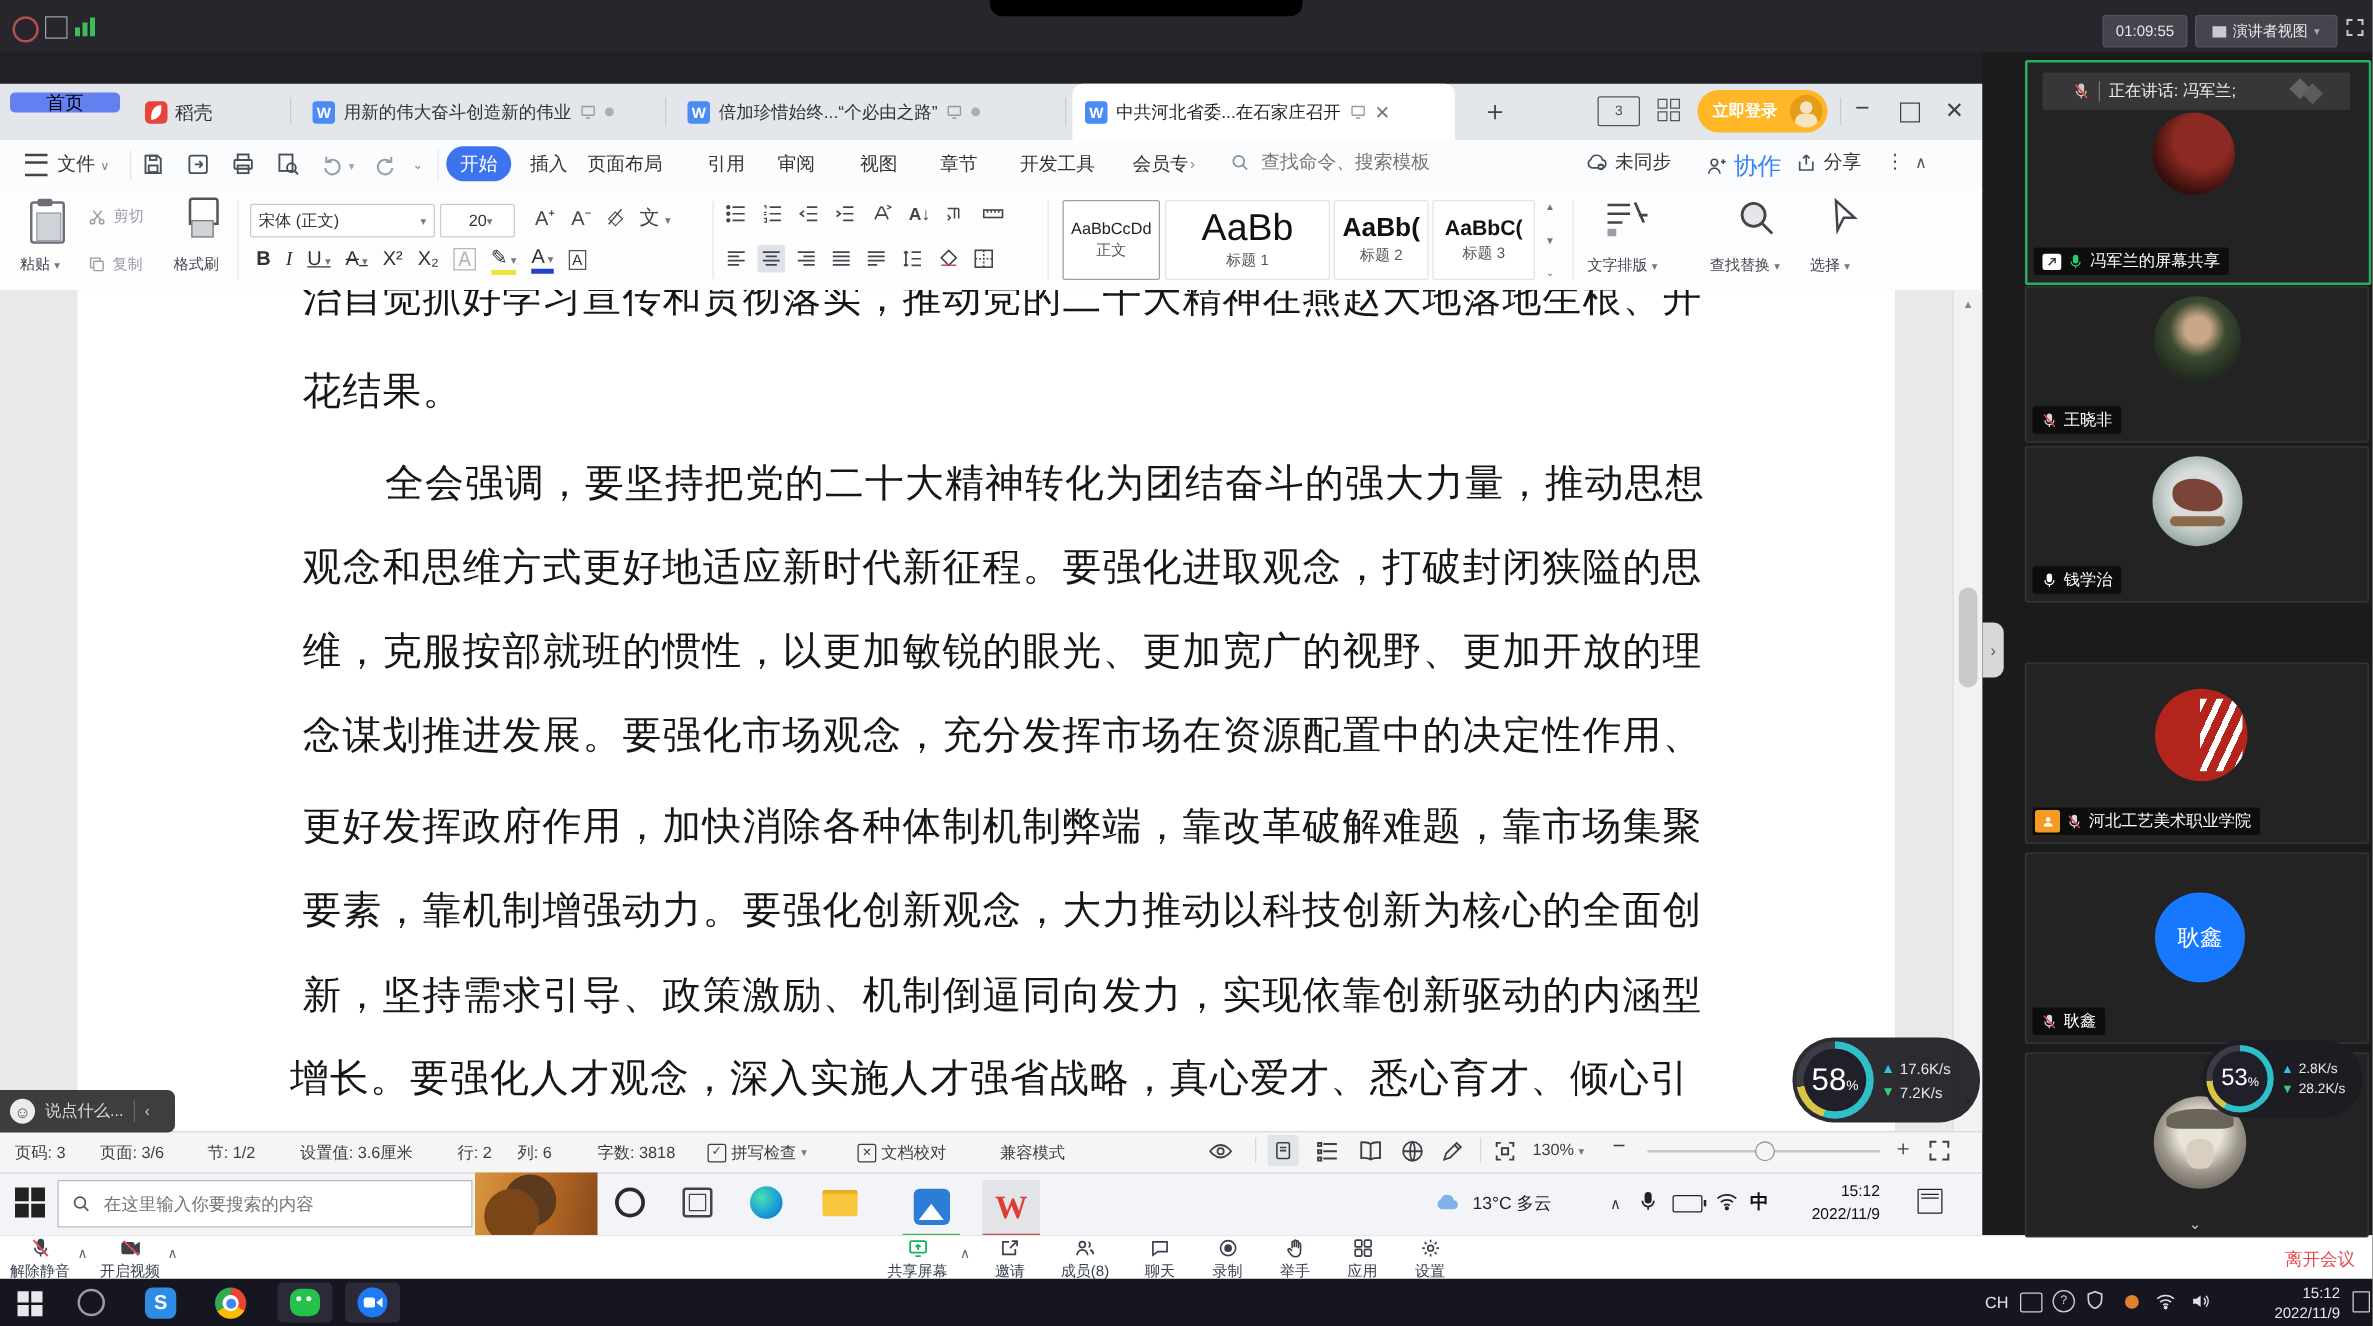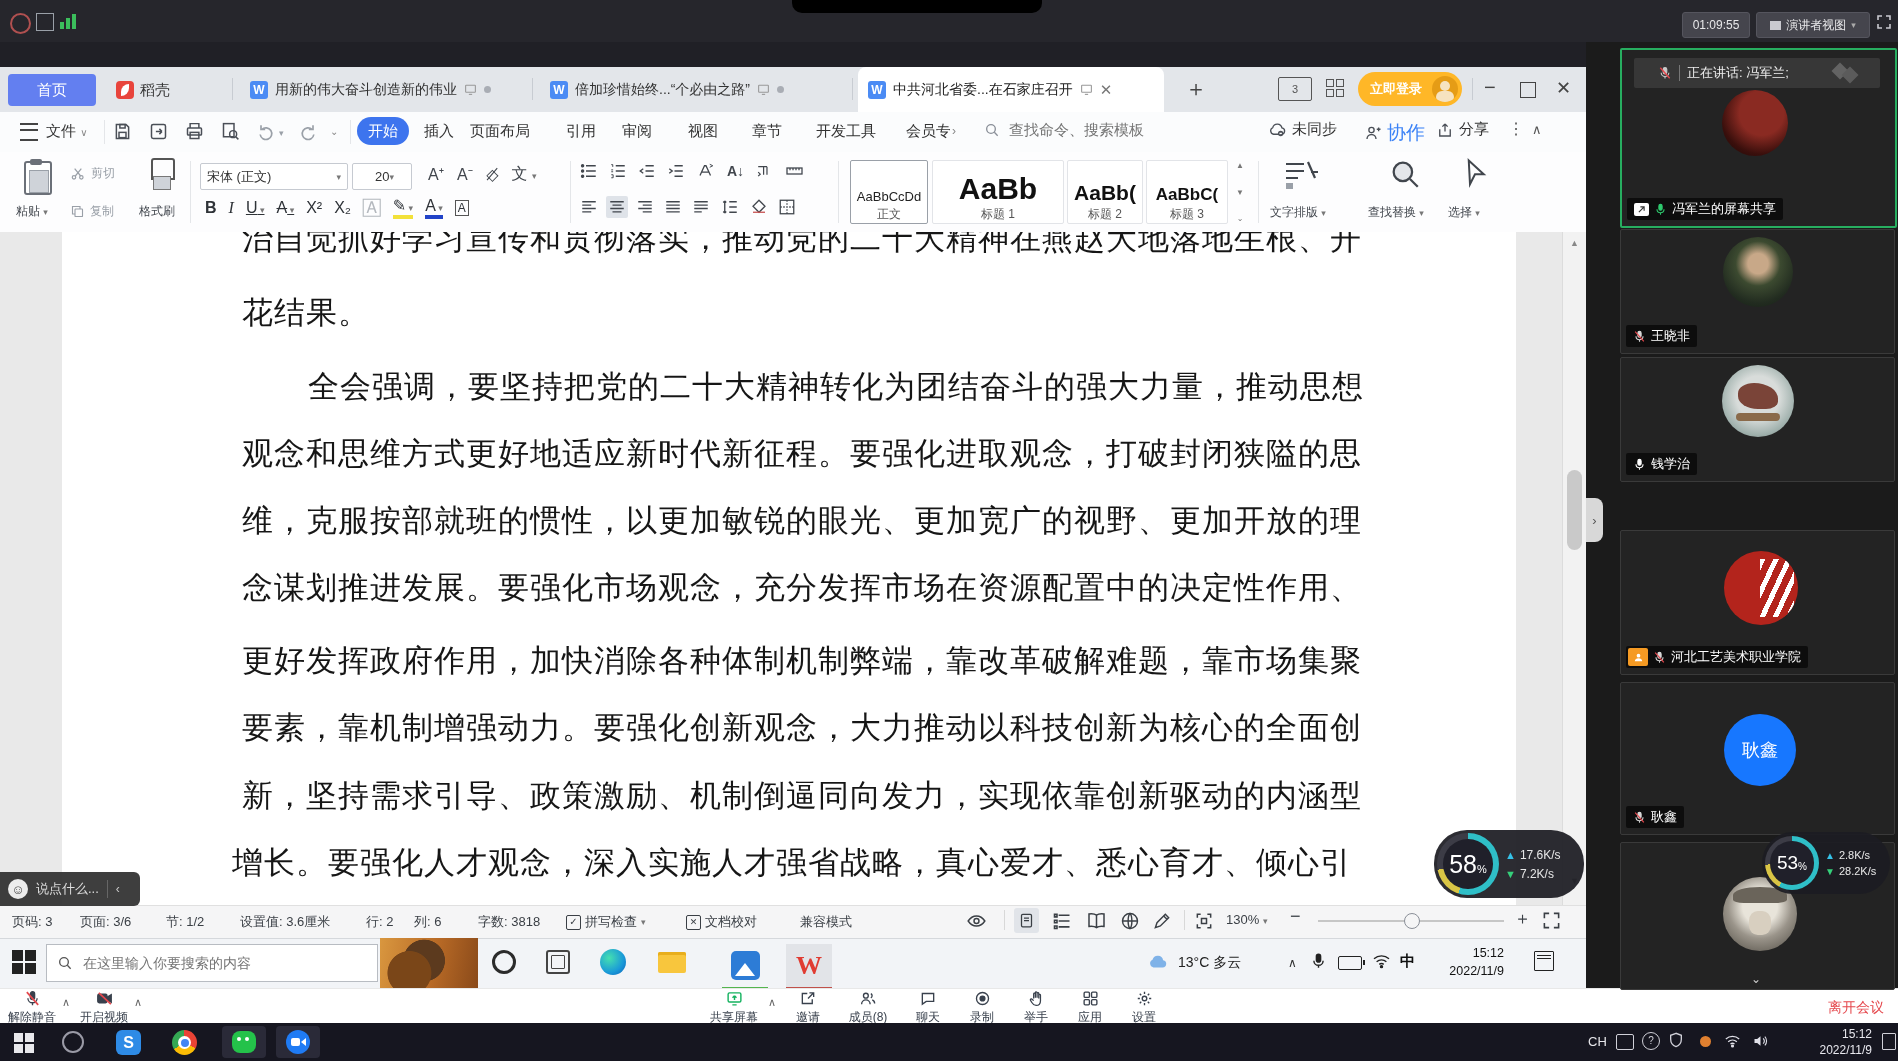--- a/index.html
+++ b/index.html
@@ -16,21 +16,21 @@
   .wps-doc-tab{height:45px;display:flex;align-items:center;gap:7px;padding:0 10px;font-size:14px;color:#333}
   .wicon{width:18px;height:18px;background:#4b8bf4;border-radius:3px;color:#fff;font-size:12px;font-weight:bold;display:flex;align-items:center;justify-content:center}
   .tabsep{width:1px;height:22px;background:#c8ccd2;top:78px}
   .ribbon-tabs{left:0;top:112px;width:1586px;height:40px;background:#fbfcfd;border-bottom:1px solid #e3e5e8}
   .rtab{font-size:15px;color:#333;top:122px}
   .ribbon{left:0;top:152px;width:1586px;height:80px;background:#fdfdfe;border-bottom:1px solid #d8dade}
   .rsep{width:1px;height:62px;background:#e4e6e9;top:161px}
   .rlabel{font-size:12px;color:#41464d;white-space:nowrap}
   .gray-ic{color:#4a4f57}
   .dim-ic{color:#9aa0a8}
-  .stylecard{top:160px;height:62px;background:#fff;border:1px solid #e2e4e8;border-radius:2px;display:flex;flex-direction:column;align-items:center;justify-content:flex-end;gap:2px}
+  .stylecard{top:160px;height:62px;background:#fff;border:1px solid #e2e4e8;border-radius:2px;display:flex;flex-direction:column;align-items:center;justify-content:center;gap:2px}
   .stylecard .lab{font-size:12px;color:#555}
   
   .docarea{left:0;top:232px;width:1586px;height:673px;background:#e9e9e9;overflow:hidden}
   .page{position:absolute;left:62px;top:0;width:1454px;height:673px;background:#fff}
   .docline{position:absolute;font-family:"DejaVu Serif","Liberation Serif",serif;font-size:31px;letter-spacing:1px;color:#161616;white-space:nowrap}
   
   .statusbar{left:0;top:905px;width:1586px;height:33px;background:#f5f5f6;border-top:1px solid #e0e0e0}
   .stitem{font-size:13px;color:#3a3f45;top:913px;white-space:nowrap}
   
   .staskbar{left:0;top:938px;width:1586px;height:50px;background:#f2f4f7;border-top:1px solid #d5d8dc}
@@ -73,21 +73,21 @@
       <span style="width:11px;height:9px;background:#c9c9cf;display:inline-block"></span>
       <span>演讲者视图</span>
       <span style="color:#aaa;font-size:9px">▾</span>
     </div>
     <svg class="abs" style="left:1876px;top:14px" width="16" height="16" viewBox="0 0 24 24" fill="none" stroke="#c9c9cf" stroke-width="2.4">
         <path d="M3 9V3h6M15 3h6v6M21 15v6h-6M9 21H3v-6"></path>
       </svg>
   </div>
 
   <div class="abs wps-tabbar">
-    <div class="abs" style="left:8px;top:7px;width:88px;height:32px;background:#637ff0;border-radius:4px;color:#ffffff;font-size:15px;display:flex;align-items:center;justify-content:center">
+    <div class="abs" style="left:8px;top:7px;width:88px;height:16px;background:#637ff0;border-radius:4px;color:#000000;font-size:15px;display:flex;align-items:center;justify-content:center">
         <span>首页</span>
       </div>
     <div class="abs flex" style="left:116px;top:7px;height:32px;gap:6px">
       <span style="width:18px;height:18px;background:#e8443c;border-radius:4px;position:relative;display:inline-block">
           <span style="position:absolute;left:5px;top:3px;width:8px;height:12px;background:#fff;border-radius:8px 0 8px 0"></span>
         </span>
       <span style="font-size:15px;color:#333">稻壳</span>
     </div>
   </div>
   <div class="abs tabsep" style="left:232px"></div>
@@ -340,21 +340,21 @@
         <path d="M12 3v18M3 12h18" stroke-dasharray="2 2"></path>
       </svg>
   </div>
   <div class="abs rsep" style="left:838px"></div>
 
   <div class="abs stylecard" style="left:850px;width:76px;border:1.5px solid #9aa0a8">
     <span style="font-size:13px;color:#222">AaBbCcDd</span>
       <span class="lab">正文</span>
   </div>
   <div class="abs stylecard" style="left:932px;width:130px">
-    <span style="font-size:30px;font-weight:bold;color:#111;line-height:30px">AaBb</span>
+    <span style="font-size:30px;font-weight:normal;color:#111;line-height:30px">AaBb</span>
       <span class="lab">标题 1</span>
   </div>
   <div class="abs stylecard" style="left:1067px;width:74px">
     <span style="font-size:21px;font-weight:bold;color:#111;line-height:22px">AaBb(</span>
       <span class="lab">标题 2</span>
   </div>
   <div class="abs stylecard" style="left:1146px;width:80px">
     <span style="font-size:17px;font-weight:bold;color:#111;line-height:18px">AaBbC(</span>
       <span class="lab">标题 3</span>
   </div>

